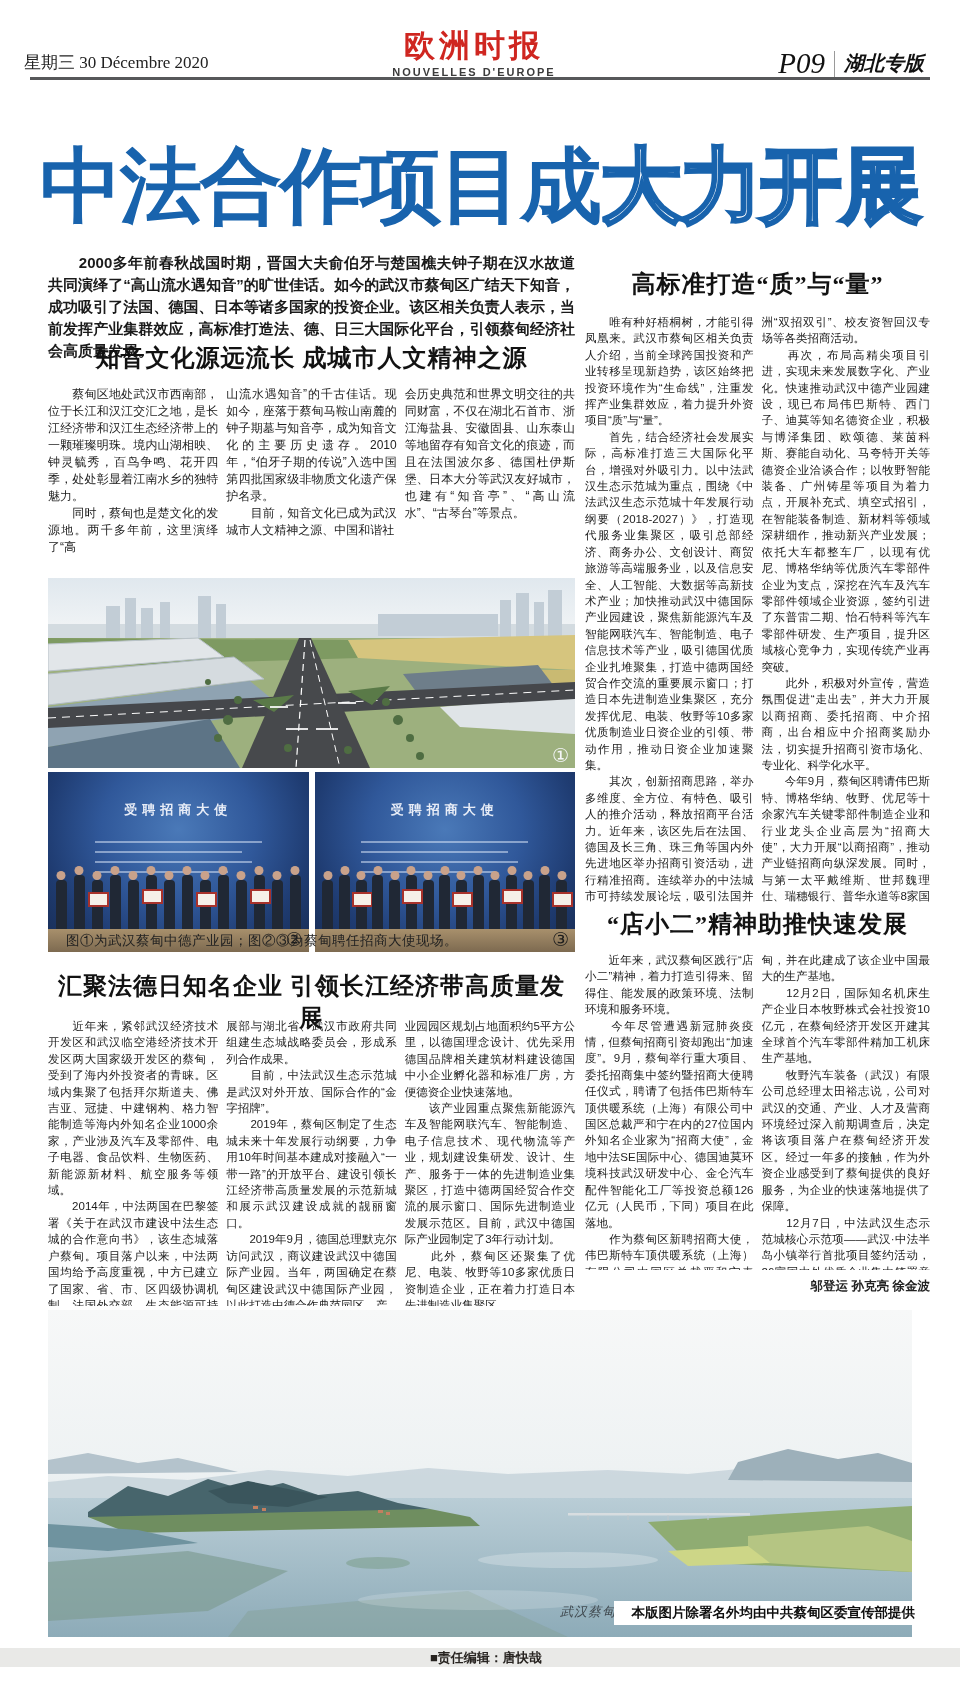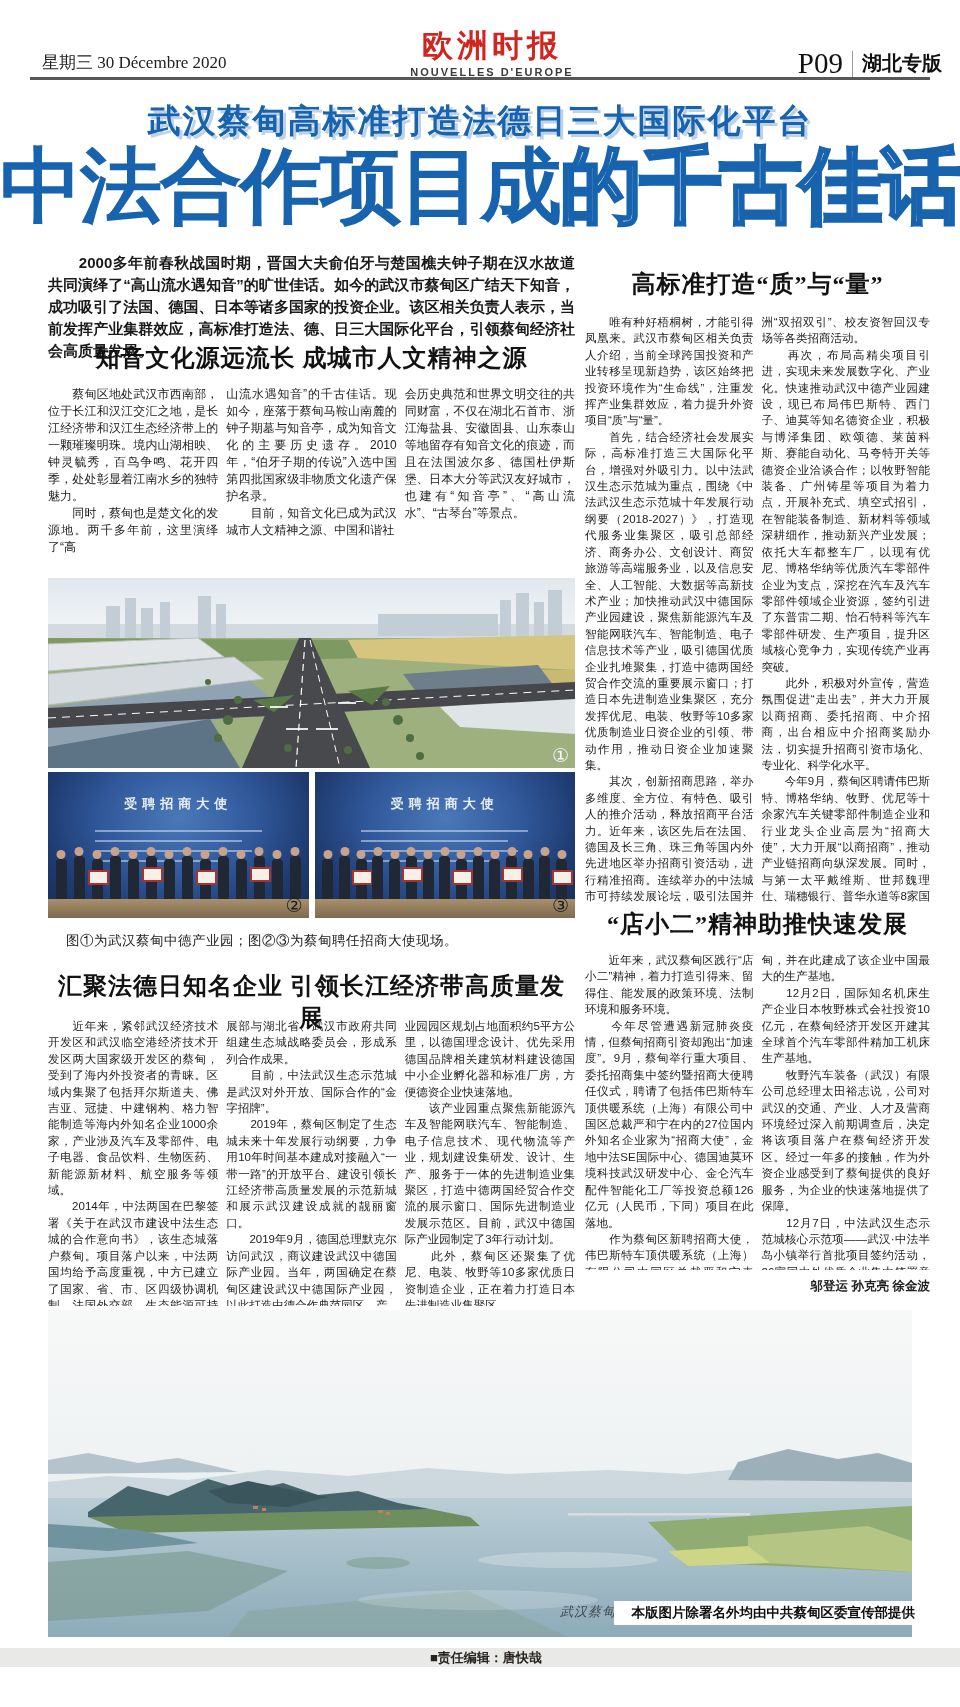--- a/index.html
+++ b/index.html
@@ -3,27 +3,27 @@
 <meta charset="utf-8">
 <style>
   * { margin:0; padding:0; box-sizing:border-box; }
   html,body { background:#fff; }
   .page {
     position:relative; width:960px; height:1707px; margin:0 auto;
     background:#ffffff; overflow:hidden;
     font-family:"Liberation Sans","DejaVu Sans",sans-serif; color:#1a1a1a;
   }
   
-  .header { position:absolute; left:42px; top:34px; width:900px; height:46px; }
+  .header { position:absolute; left:24px; top:34px; width:900px; height:46px; }
   .date { position:absolute; left:0; bottom:6px; font-family:"Liberation Serif","DejaVu Serif",serif; font-size:17px; color:#222; }
   .masthead { position:absolute; left:50%; transform:translateX(-50%); top:-4px; text-align:center; }
   .logo { color:#cf2620; font-family:"Liberation Serif","DejaVu Serif",serif; font-weight:bold; font-size:31px; letter-spacing:4px; line-height:1; }
   .logo-sub { position:relative; z-index:2; display:inline-block; background:#fff; padding:0 10px; margin-top:5px; font-size:11px; font-weight:bold; letter-spacing:2px; color:#3b3b3b; }
   .header-rule { position:absolute; left:30px; top:77px; width:900px; height:3px; background:#57585a; z-index:1; }
-  .pagebox { position:absolute; right:0; bottom:2px; display:flex; align-items:center; }
+  .pagebox { position:absolute; right:0; bottom:2px; display:flex; align-items:center;font-style:italic; }
   .pageno { font-family:"Liberation Serif","DejaVu Serif",serif; font-size:29px; color:#111; line-height:1; }
   .pagebox .vdiv { width:1px; height:26px; background:#9a9a9a; margin:0 9px; }
   .edition { font-size:20px; font-weight:bold; color:#111; }
   
   .kicker { position:absolute; left:0; top:99px; width:100%; text-align:center;
     font-family:"Liberation Serif","DejaVu Serif",serif; font-weight:bold; font-size:33px;
     color:#1863ad; text-shadow:3px 3px 0 #bdd2e9; letter-spacing:2px; }
   .main-title { position:absolute; left:0; top:143px; width:100%; text-align:center;
     font-weight:900; font-size:82px; line-height:1.05; color:#1863ad; letter-spacing:-2px; white-space:nowrap; }
   .main-title .outline { color:#ffffff; -webkit-text-stroke:3px #1863ad; }
@@ -39,21 +39,21 @@
   .a1-cols  { top:134px; left:0; width:527px; height:190px; }
   .a2-title { top:718px; }
   .a2-cols  { top:766px; left:0; width:527px; height:288px; }
   .rt1-title { top:16px; }
   .rt1-cols  { top:62px; left:0; width:345px; height:588px; }
   .rt2-title { top:656px; }
   .rt2-cols  { top:700px; left:0; width:345px; height:318px; }
   .byline { position:absolute; right:0; top:1026px; width:166px; text-align:right; font-size:12.5px; font-weight:bold; color:#222; }
   
   .photo1 { position:absolute; left:0; top:326px; width:527px; height:190px; overflow:hidden; background:#cfd8de; }
-  .photo-strip { position:absolute; left:0; top:520px; width:527px; height:146px; display:flex; gap:6px; }
+  .photo-strip { position:absolute; left:0; top:520px; width:527px; height:180px; display:flex; gap:6px; }
   .stagephoto { position:relative; flex:1; overflow:hidden;
     background:radial-gradient(ellipse at 50% 32%, #4a79b8 0%, #30589a 42%, #1f3c72 72%, #172b51 100%); }
   .screen-title { position:absolute; left:0; top:16%; width:100%; text-align:center; color:#e8edf7; font-size:13px; font-weight:bold; letter-spacing:5px; }
   .srows { position:absolute; left:18%; right:18%; top:34%; height:28%; }
   .srow { height:2px; background:rgba(225,236,252,.5); margin-top:8px; }
   .srow:nth-child(2){ width:88%; } .srow:nth-child(3){ width:94%; } .srow:nth-child(4){ width:80%; }
   .people { position:absolute; left:3%; right:3%; bottom:13%; height:40%; display:flex; justify-content:space-between; align-items:flex-end; }
   .person { width:11px; height:74%; background:#202835; border-radius:4px 4px 0 0; position:relative; }
   .person:nth-child(odd){ height:68%; }
   .person::before { content:""; position:absolute; top:-9px; left:50%; transform:translateX(-50%); width:9px; height:9px; border-radius:50%; background:#c9a28b; }
@@ -83,22 +83,21 @@
       <div class="logo-sub">NOUVELLES D'EUROPE</div>
     </div>
     <div class="pagebox">
       <span class="pageno">P09</span>
       <span class="vdiv"></span>
       <span class="edition">湖北专版</span>
     </div>
   </div>
   <div class="header-rule"></div>
 
-  <div class="kicker">武汉蔡甸高标准打造法德日三大国际化平台</div>
-  <div class="main-title"><span>中法合作项目成</span><span class="outline">的千古佳话</span></div>
+  <div class="main-title"><span>中法合作项目成</span><span class="outline">大力开展</span></div>
 
   <div class="left-col">
     <div class="intro">　　2000多年前春秋战国时期，晋国大夫俞伯牙与楚国樵夫钟子期在汉水故道共同演绎了“高山流水遇知音”的旷世佳话。如今的武汉市蔡甸区广结天下知音，成功吸引了法国、德国、日本等诸多国家的投资企业。该区相关负责人表示，当前发挥产业集群效应，高标准打造法、德、日三大国际化平台，引领蔡甸经济社会高质量发展。</div>
 
     <div class="art-title a1-title">知音文化源远流长 成城市人文精神之源</div>
     <div class="cols a1-cols">
       <div class="coltext">　　蔡甸区地处武汉市西南部，位于长江和汉江交汇之地，是长江经济带和汉江生态经济带上的一颗璀璨明珠。境内山湖相映、钟灵毓秀，百鸟争鸣、花开四季，处处彰显着江南水乡的独特魅力。
 　　同时，蔡甸也是楚文化的发源地。两千多年前，这里演绎了“高</div>
       <div class="coltext">山流水遇知音”的千古佳话。现如今，座落于蔡甸马鞍山南麓的钟子期墓与知音亭，成为知音文化的主要历史遗存。2010年，“伯牙子期的传说”入选中国第四批国家级非物质文化遗产保护名录。
 　　目前，知音文化已成为武汉城市人文精神之源、中国和谐社</div>

